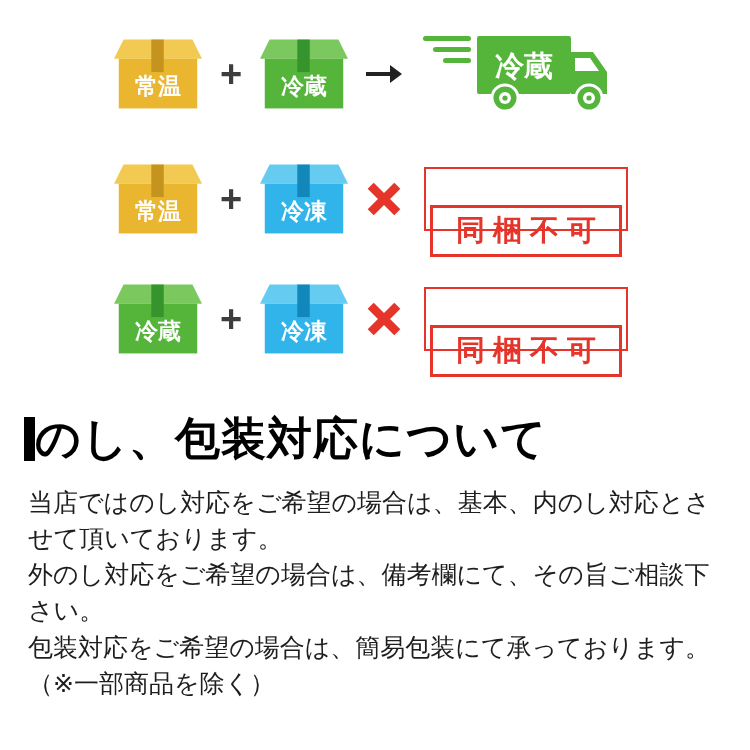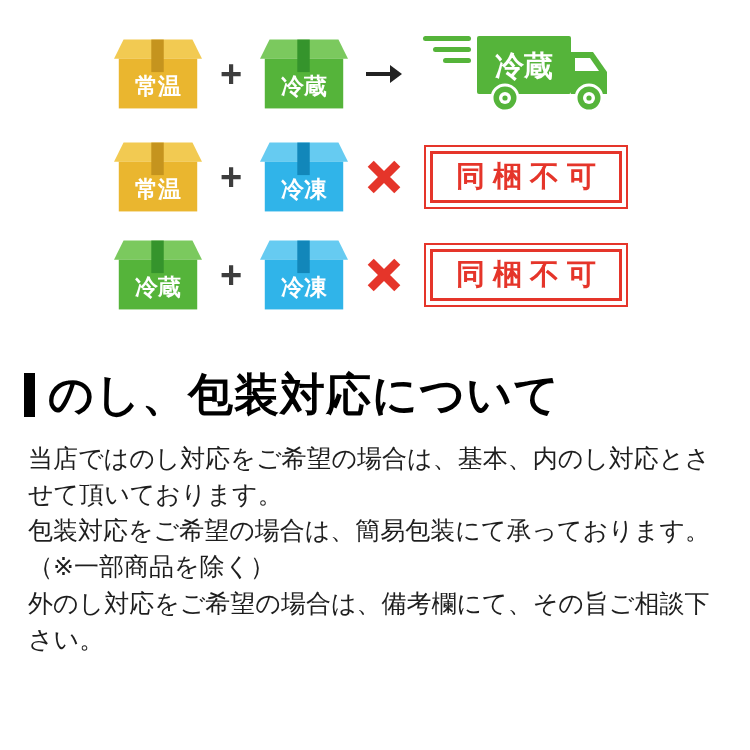--- a/index.html
+++ b/index.html
@@ -7,21 +7,21 @@
   body {
     background:#ffffff;
     font-family:"Liberation Sans","DejaVu Sans",sans-serif;
     color:#1e1e1e;
     overflow:hidden;
   }
   .diagram {
     margin:30px 0 0 114px;
     display:grid;
     grid-template-columns:88px 58px 88px 72px 212px;
-    row-gap:20px;
+    row-gap:42px;
     align-items:center;
   }
   .cell { display:flex; align-items:center; justify-content:center; }
   .plus-cell { font-size:38px; font-weight:700; color:#3d3d3d; line-height:1; }
   .box-svg { width:88px; height:78px; display:block; }
   .truck-svg { width:212px; height:88px; display:block; }
   .cross-svg { width:38px; height:38px; display:block; }
   .arrow-svg { width:36px; height:22px; display:block; }
   .stamp {
     width:204px; height:64px;
@@ -31,23 +31,24 @@
   }
   .stamp-inner {
     width:100%; height:100%;
     border:3px solid var(--stamp-red,#e5352a);
     display:flex; align-items:center; justify-content:center;
     font-size:29px; font-weight:700;
     color:var(--stamp-red,#e5352a);
     letter-spacing:8px;
     padding-left:8px;
     white-space:nowrap;
+    margin-top:32px;
   }
   .heading {
-    display:flex; align-items:center; gap:13px;
+    display:flex; align-items:center; 
     margin:56px 0 0 24px;
   }
   .heading-bar { width:11px; height:44px; background:#000000; flex:none; }
   .heading-title {
     font-size:45px; font-weight:600; color:#000000;
     letter-spacing:1px; line-height:1.1; white-space:nowrap;
   }
   .body-text {
     margin:20px 28px 0 28px;
     font-size:25px;
@@ -162,15 +163,15 @@
 
 </div>
 
 <div class="heading">
   <span class="heading-bar"></span>
   <div class="heading-title">のし、包装対応について</div>
 </div>
 
 <div class="body-text">
   <p>当店ではのし対応をご希望の場合は、基本、内のし対応とさせて頂いております。</p>
+  <p>外のし対応をご希望の場合は、備考欄にて、その旨ご相談下さい。</p>
   <p>包装対応をご希望の場合は、簡易包装にて承っております。（※一部商品を除く）</p>
-  <p>外のし対応をご希望の場合は、備考欄にて、その旨ご相談下さい。</p>
 </div>
 
 </body></html>

